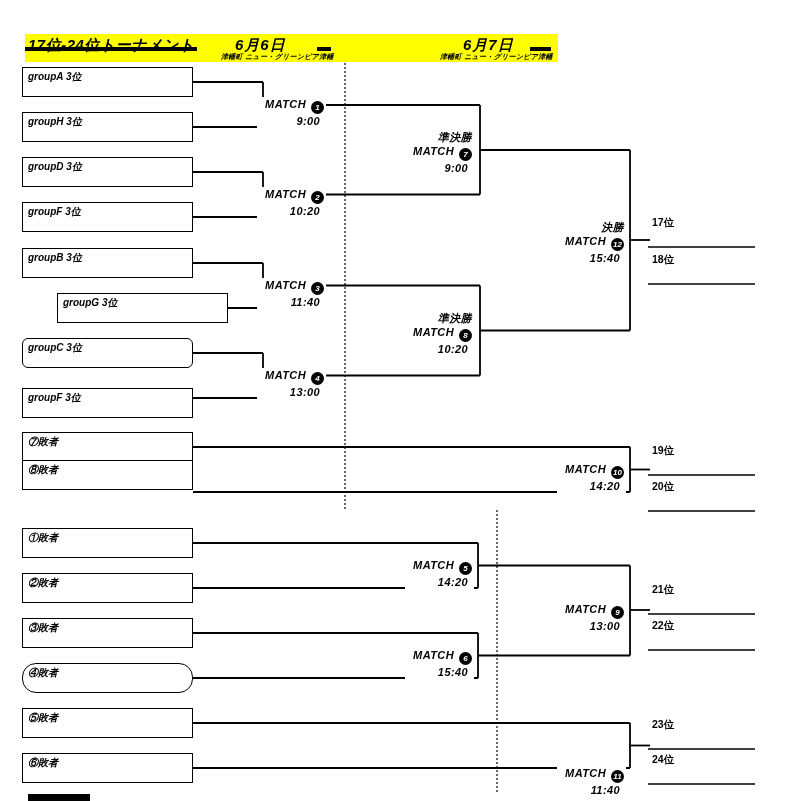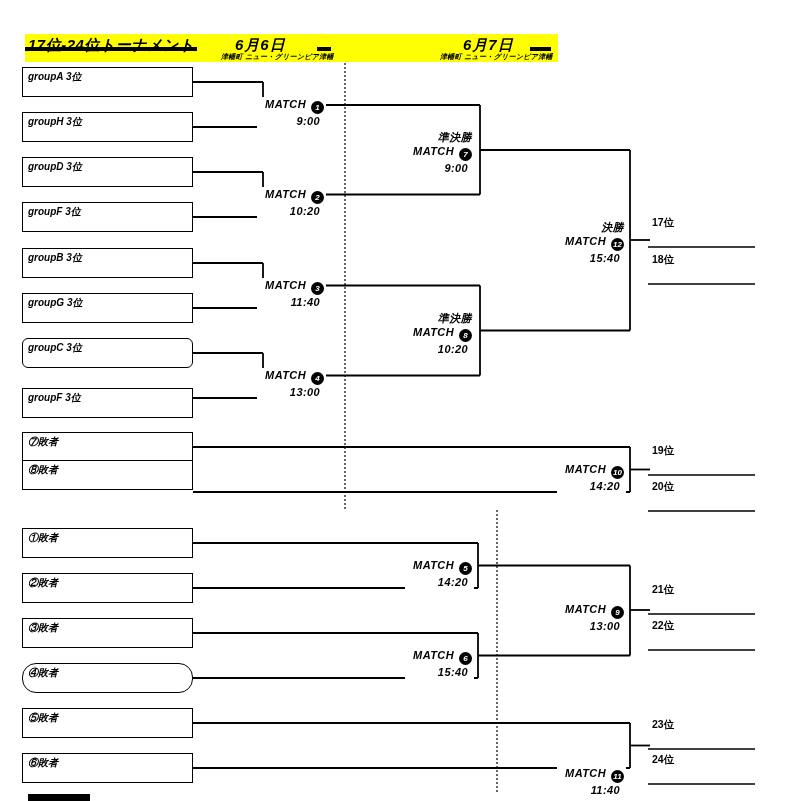--- a/index.html
+++ b/index.html
@@ -89,21 +89,21 @@
   <div class="tick" style="left:530px;width:21px"></div>
   <div class="venue" style="left:221px">津幡町 ニュー・グリーンピア津幡</div>
   <div class="venue" style="left:440px">津幡町 ニュー・グリーンピア津幡</div>
 
   <div id="boxes">
       <div class="box" style="top: 67px;"><span>groupA 3位</span></div>
       <div class="box" style="top: 112px;"><span>groupH 3位</span></div>
       <div class="box" style="top: 157px;"><span>groupD 3位</span></div>
       <div class="box" style="top: 202px;"><span>groupF 3位</span></div>
       <div class="box" style="top: 248px;"><span>groupB 3位</span></div>
-      <div class="box" style="top: 293px;"><span>groupG 3位</span></div>
+      <div class="box" style="top: 293px; margin-left: 35px;"><span>groupG 3位</span></div>
       <div class="box" style="top: 338px; border-radius: 6px;"><span>groupC 3位</span></div>
       <div class="box" style="top: 388px;"><span>groupF 3位</span></div>
       <div class="box" style="top: 432px;"><span>⑦敗者</span></div>
       <div class="box" style="top: 460px;"><span>⑧敗者</span></div>
       <div class="box" style="top: 528px;"><span>①敗者</span></div>
       <div class="box" style="top: 573px;"><span>②敗者</span></div>
       <div class="box" style="top: 618px;"><span>③敗者</span></div>
       <div class="box" style="top: 663px; border-radius: 14px;"><span>④敗者</span></div>
       <div class="box" style="top: 708px;"><span>⑤敗者</span></div>
       <div class="box" style="top: 753px;"><span>⑥敗者</span></div>

